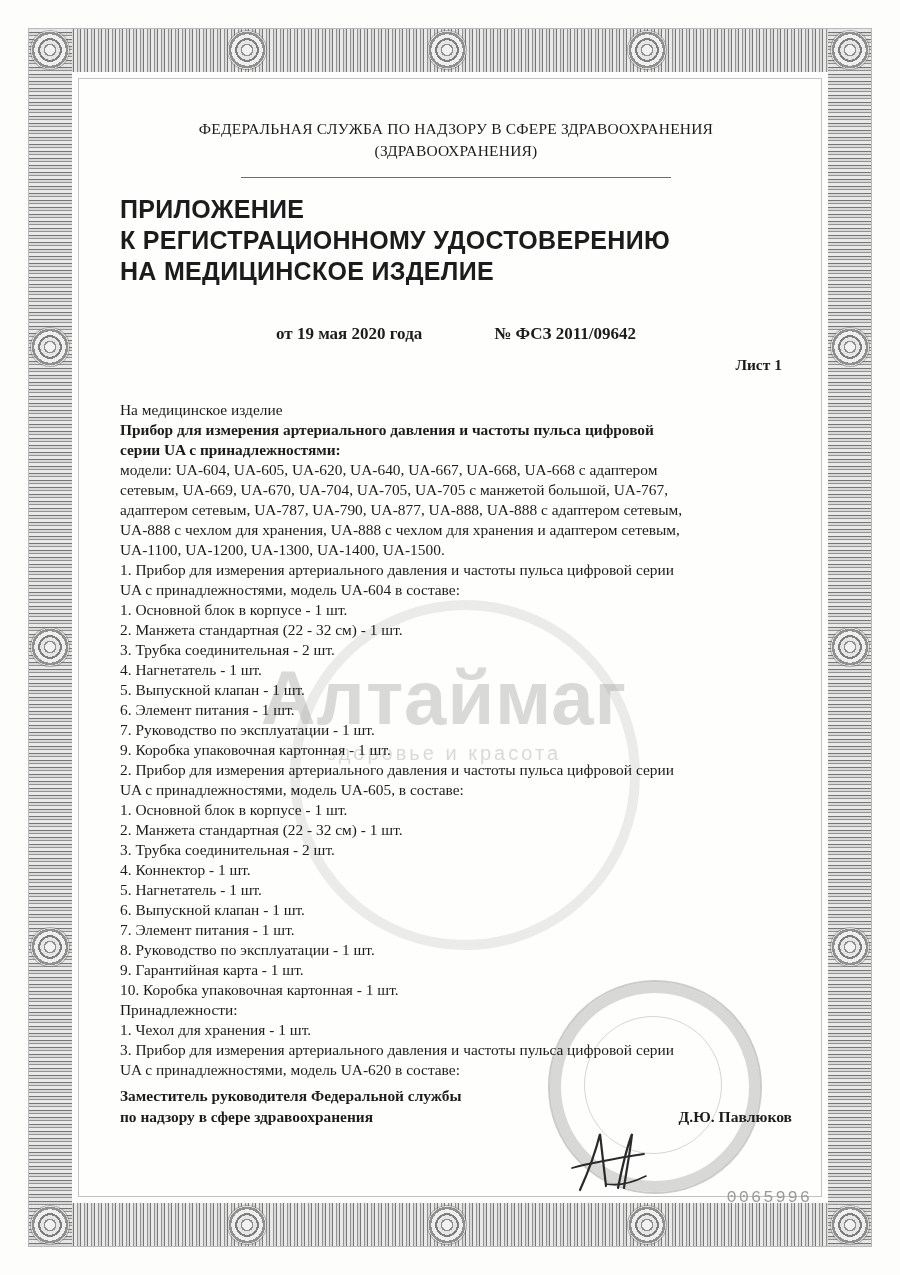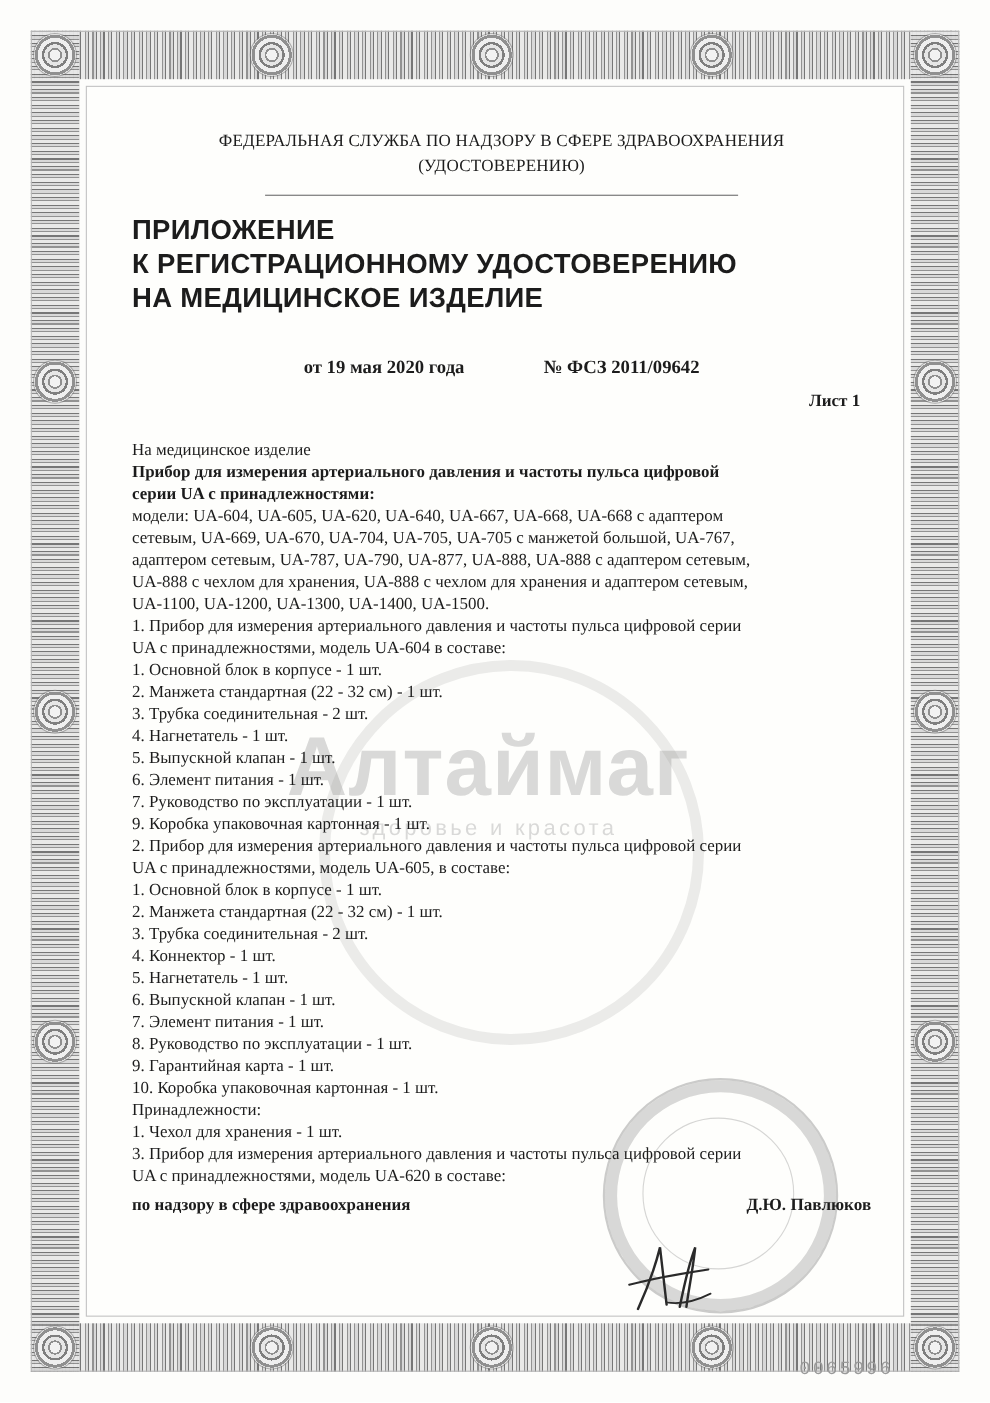--- a/index.html
+++ b/index.html
@@ -227,21 +227,21 @@
     left: 560px;
     top: 1128px;
     width: 120px;
     height: 70px;
     z-index: 6;
     pointer-events: none;
   }
   .docnum {
     position: absolute;
     right: 88px;
-    top: 1236px;
+    top: 1188px;
     font-family: "Liberation Mono", monospace;
     font-size: 17px;
     letter-spacing: 2px;
     color: #9a9a9a;
     z-index: 6;
   }
 </style>
 </head>
 <body>
 
@@ -278,21 +278,21 @@
     <div class="wm-main">Алтаймаг</div>
     <div class="wm-sub">здоровье и красота</div>
   </div>
 
   <div class="seal"></div>
 
   <div class="content">
 
     <div class="agency">
       <div>ФЕДЕРАЛЬНАЯ СЛУЖБА ПО НАДЗОРУ В СФЕРЕ ЗДРАВООХРАНЕНИЯ</div>
-      <div>(УДОСТОВЕРЕНИЮ)</div>
+      <div>(ЗДРАВООХРАНЕНИЯ)</div>
     </div>
 
     <div class="rule"></div>
 
     <div class="title">
       <div>ПРИЛОЖЕНИЕ</div>
       <div class="l2">К РЕГИСТРАЦИОННОМУ УДОСТОВЕРЕНИЮ</div>
       <div class="l2">НА МЕДИЦИНСКОЕ ИЗДЕЛИЕ</div>
     </div>
 
@@ -337,20 +337,21 @@
       <p>9. Гарантийная карта - 1 шт.</p>
       <p>10. Коробка упаковочная картонная - 1 шт.</p>
       <p>Принадлежности:</p>
       <p>1. Чехол для хранения - 1 шт.</p>
       <p>3. Прибор для измерения артериального давления и частоты пульса цифровой серии</p>
       <p>UA с принадлежностями, модель UA-620 в составе:</p>
     </div>
 
     <div class="sign">
       <div class="sign-left">
+        <div>Заместитель руководителя Федеральной службы</div>
         <div>по надзору в сфере здравоохранения</div>
       </div>
       <div class="sign-right">Д.Ю.  Павлюков</div>
     </div>
   </div>
 
   <svg class="signature" viewBox="0 0 120 70">
     <path d="M20 62 C30 40, 36 22, 40 6 C42 24, 44 40, 46 58" fill="none" stroke="#2a2a2a" stroke-width="2.2" stroke-linecap="round"></path>
     <path d="M58 60 C62 40, 66 22, 72 6 C70 26, 66 44, 64 60" fill="none" stroke="#2a2a2a" stroke-width="2.2" stroke-linecap="round"></path>
     <path d="M12 40 C34 34, 58 30, 84 26" fill="none" stroke="#2a2a2a" stroke-width="1.8" stroke-linecap="round"></path>

